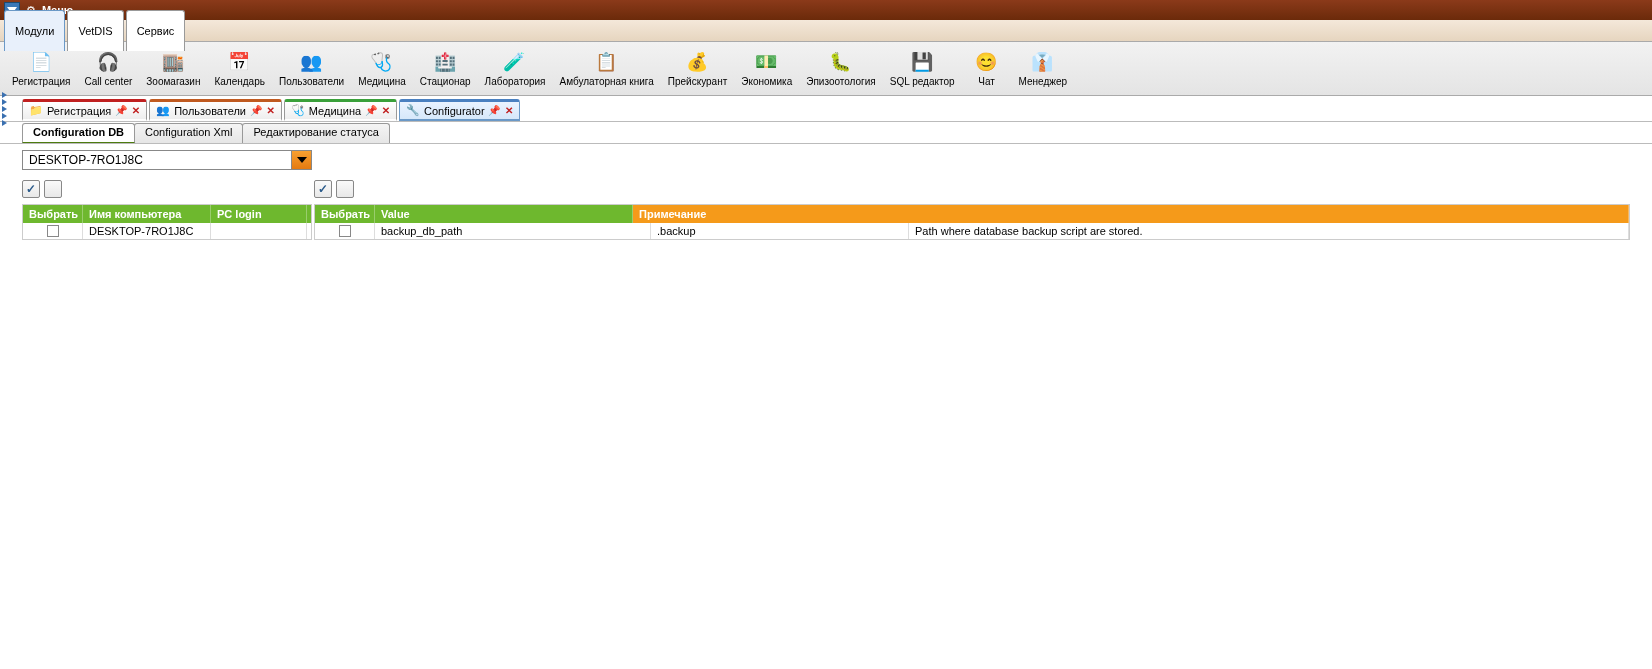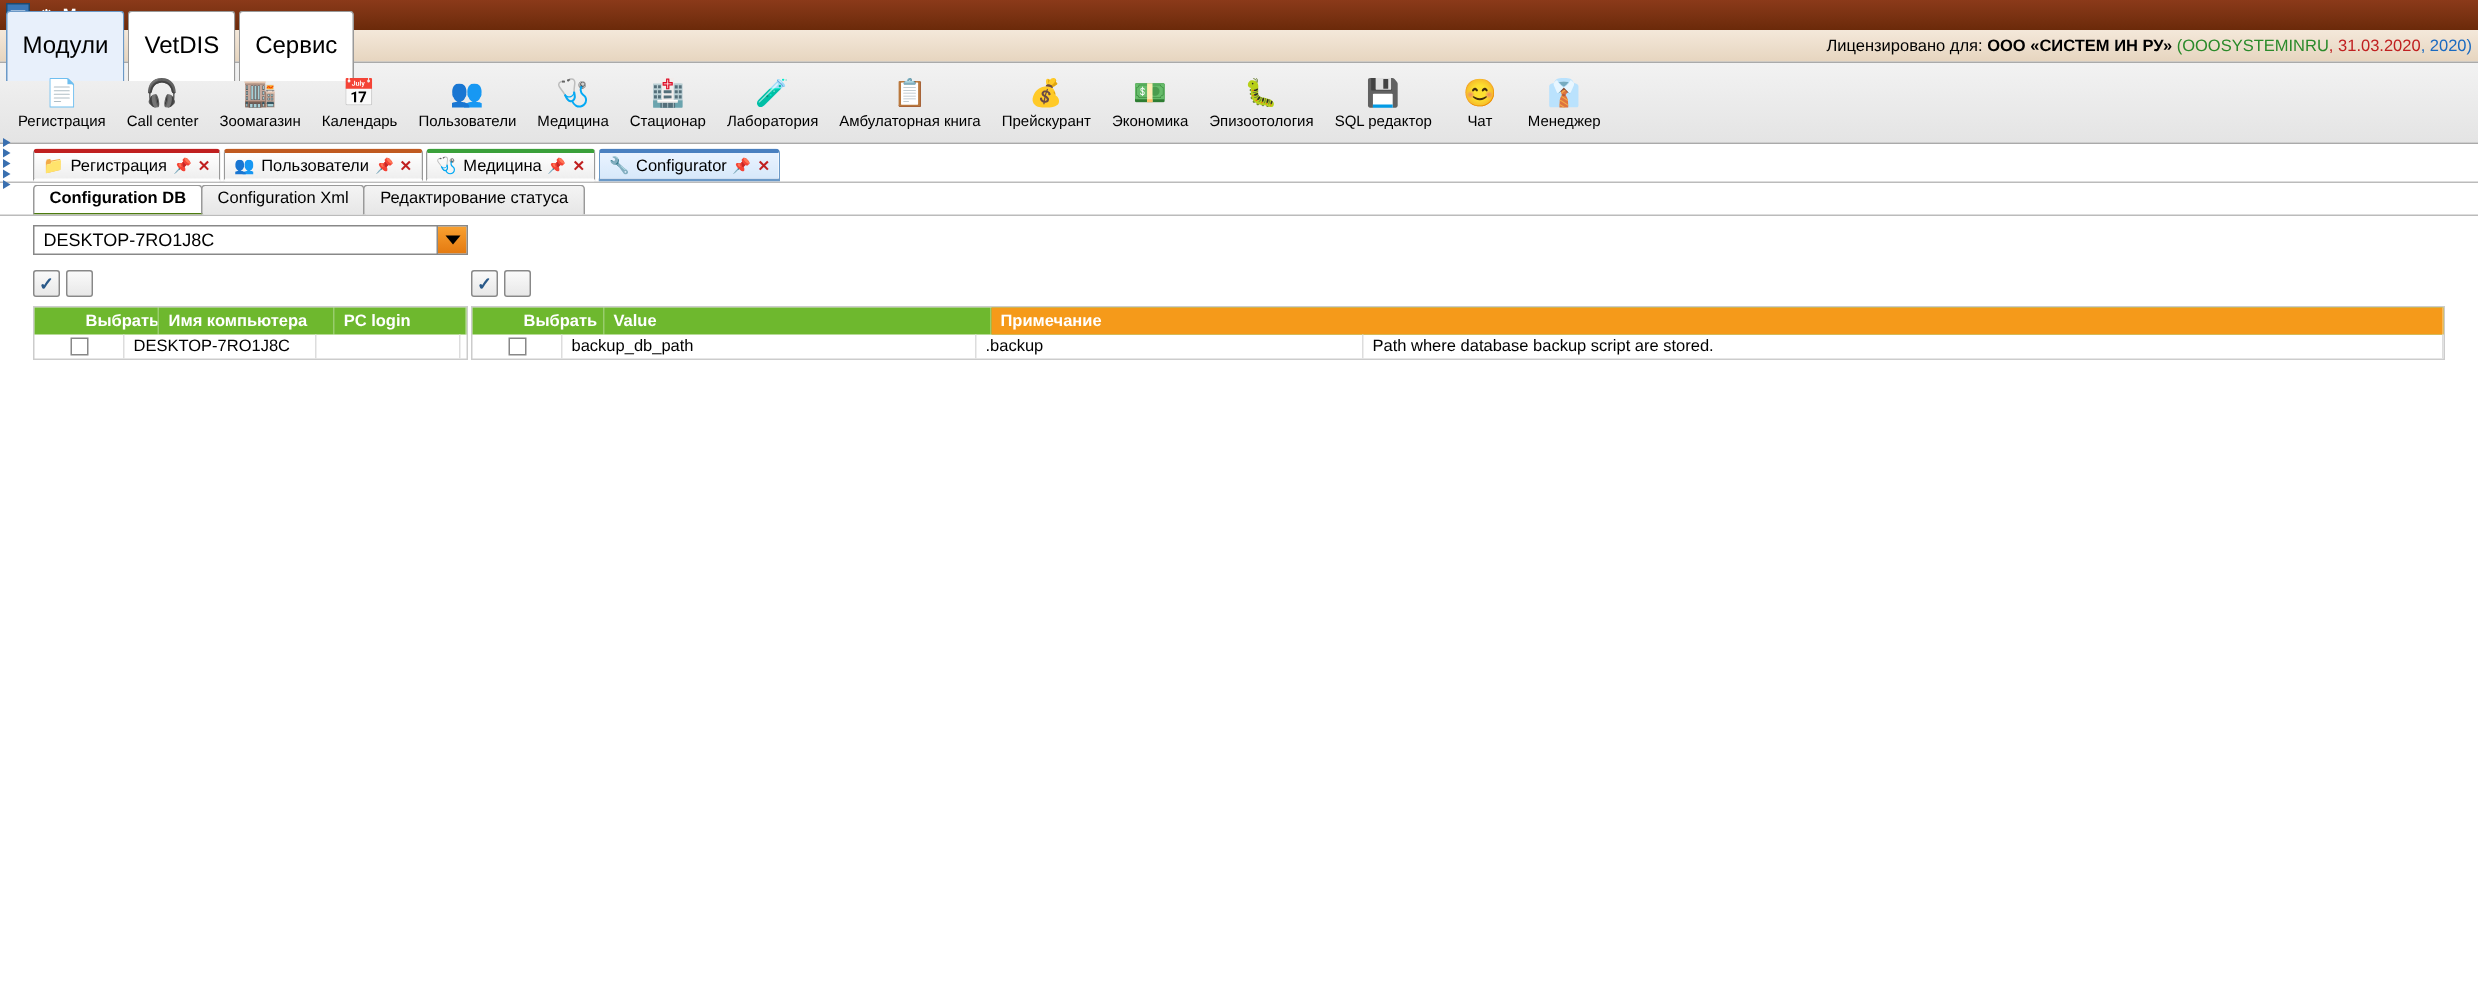--- a/index.html
+++ b/index.html
@@ -1,21 +1,21 @@
 <!DOCTYPE html>
 <html><head>
 <meta charset="utf-8">
 <style>
 * { box-sizing: border-box; margin: 0; padding: 0; font-family: Tahoma, Arial, sans-serif; font-size: 11px; }
 body { background: #fff; overflow: hidden; }
 .titlebar { height: 20px; background: linear-gradient(#8b3a1a, #6b2a0a); color: #fff; display: flex; align-items: center; padding: 0 4px; gap: 6px; }
 .titlebar .tri-w { background:#3b78b8; width:16px; height:16px; display:flex; align-items:center; justify-content:center; border:1px solid #1f4a70;}
 .menubar { height: 22px; background: linear-gradient(#f4e8da, #e6d5bf); border-bottom: 1px solid #aaa; display: flex; align-items: center; justify-content: space-between; padding: 0 4px; }
 .menubar-left { display:flex; gap:0; }
-.menubar-tab { padding: 14px 10px; border: 1px solid #999; border-bottom:none; background:#fff; border-radius:3px 3px 0 0; margin-right:2px; cursor:pointer; font-size:16px; }
+.menubar-tab { padding: 14px 10px; border: 1px solid #999; border-bottom:none; background:#fff; border-radius:3px 3px 0 0; margin-right:2px; cursor:pointer; font-size:11px; }
 .menubar-tab.active { background:#e8f0fb; border-color:#6b99c7; }
 .license { font-size:11px; }
 .license .lic1 { color:#000; }
 .license .lic2 { color:#2a8a2a; }
 .license .lic3 { color:#c02020; }
 .license .lic4 { color:#1a6ac0; }
 .toolbar { height: 54px; background: linear-gradient(#f2f2f2, #e4e4e4); border-bottom:1px solid #aaa; display:flex; align-items:center; padding:2px 6px; gap:2px; }
 .tool-btn { display:flex; flex-direction:column; align-items:center; justify-content:center; padding:2px 6px; cursor:pointer; border-radius:3px; min-width:48px; }
 .tool-icn { width:24px; height:24px; display:flex; align-items:center; justify-content:center; font-size:18px; }
 .tool-lbl { font-size:10px; margin-top:2px; white-space:nowrap; }
@@ -36,21 +36,21 @@
 .left-p { width:290px; display:flex; flex-direction:column; }
 .right-p { flex:1; display:flex; flex-direction:column; }
 .combo { display:flex; margin-bottom:8px; }
 .combo-inp { flex:1; border:1px solid #888; height:20px; padding:2px 6px; font-size:12px; background:#fff;}
 .combo-btn { width:20px; height:20px; background:linear-gradient(#f8a030,#e47a10); border:1px solid #888; border-left:none; display:flex; align-items:center; justify-content:center; cursor:pointer;}
 .combo-btn::after { content:''; width:0; height:0; border-left:5px solid transparent; border-right:5px solid transparent; border-top:6px solid #000;}
 .chk-row { display:flex; gap:4px; align-items:center; margin-bottom:4px; height:22px;}
 .chkbox { width:18px; height:18px; border:1px solid #888; background:linear-gradient(#fafafa,#e8e8e8); display:flex; align-items:center; justify-content:center; cursor:pointer; border-radius:2px;}
 .chkbox.on::after { content:'✓'; font-size:12px; font-weight:bold; color:#2a5a8a;}
 .grid { border:1px solid #ccc; }
-.ghdr { display:flex; background:#6eb82e; color:#fff; font-weight:bold; height:18px; font-size:11px;padding-left:28px; }
+.ghdr { display:flex; background:#6eb82e; color:#fff; font-weight:bold; height:18px; font-size:11px; }
 .gcell { padding:1px 6px; border-right:1px solid rgba(255,255,255,0.3); display:flex; align-items:center; overflow:hidden; white-space:nowrap;}
 .grow { display:flex; height:16px; font-size:11px; }
 .grow.sel { background:#3a6a9a; color:#fff; }
 .grow .gcell { border-right:1px solid #ddd; }
 .cb-cell { justify-content:center; }
 .cb-inline { width:12px; height:12px; border:1px solid #888; background:#fff; }
 .l-c1 { width:60px;} .l-c2 { width:128px;} .l-c3 { width:96px;}
 .r-c1 { width:60px;} .r-c2 { width:276px;} .r-c3 { width:258px;} .r-c4 { flex:1; }
 .r-hdr .r-c4 { background:#f59a1a; }
 .leftdots { position:absolute; left:2px; top:50%; transform:translateY(-50%); display:flex; flex-direction:column; gap:1px;}
@@ -66,23 +66,20 @@
   <span>⚙</span>
   <span style="font-weight:bold;">Меню</span>
 </div>
 
 <div class="menubar">
   <div class="menubar-left" id="menu-tabs">
       <div class="menubar-tab active">Модули</div>
       <div class="menubar-tab">VetDIS</div>
       <div class="menubar-tab">Сервис</div>
     </div>
-  <div class="license">
-    <span class="lic1">Лицензировано для: </span><b class="lic1">ООО «СИСТЕМ ИН РУ» </b><span class="lic2">(OOOSYSTEMINRU</span><span class="lic3">, 31.03.2020</span><span class="lic4">, 2020)</span>
-  </div>
 </div>
 
 <div class="toolbar" id="toolbar">
     <div class="tool-btn">
       <div class="tool-icn">📄</div>
       <div class="tool-lbl">Регистрация</div>
     </div>
     <div class="tool-btn">
       <div class="tool-icn">🎧</div>
       <div class="tool-lbl">Call center</div>

